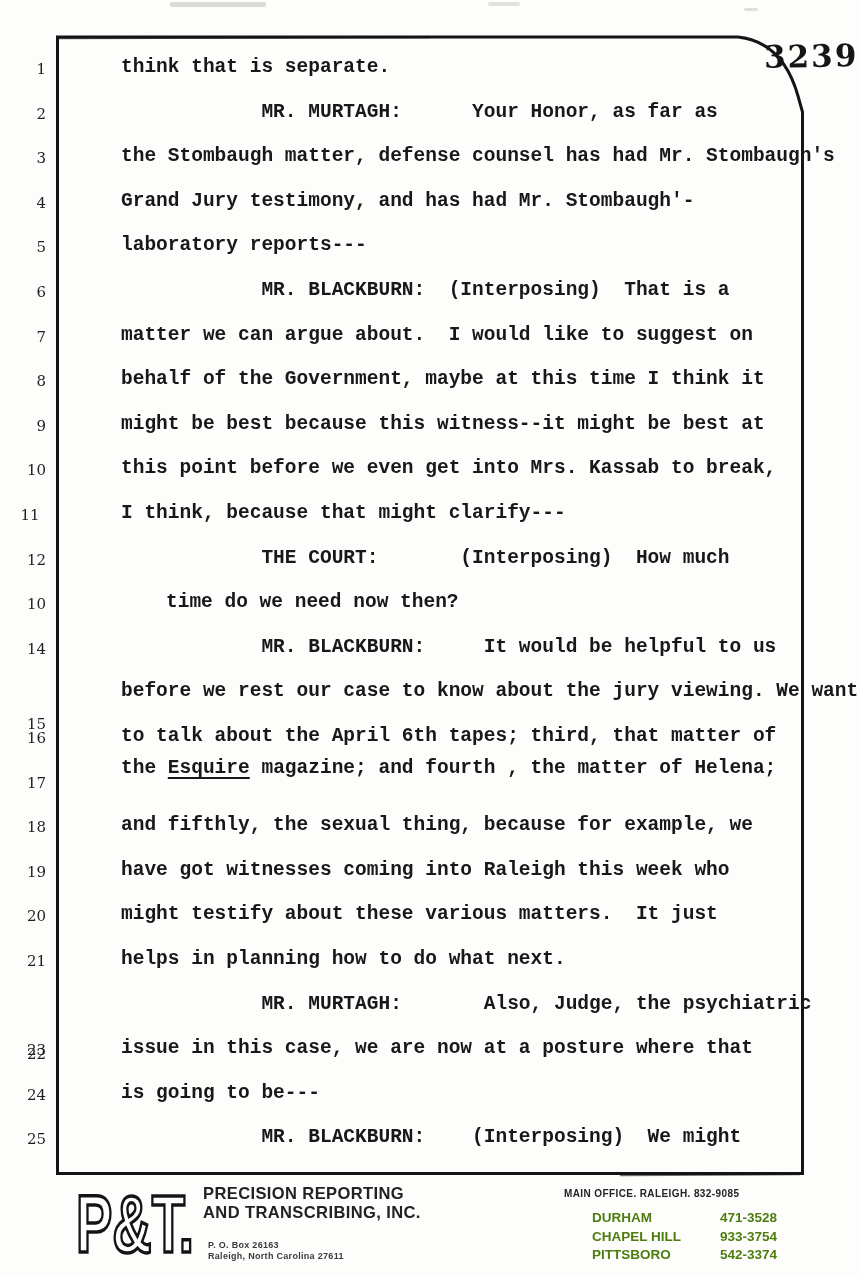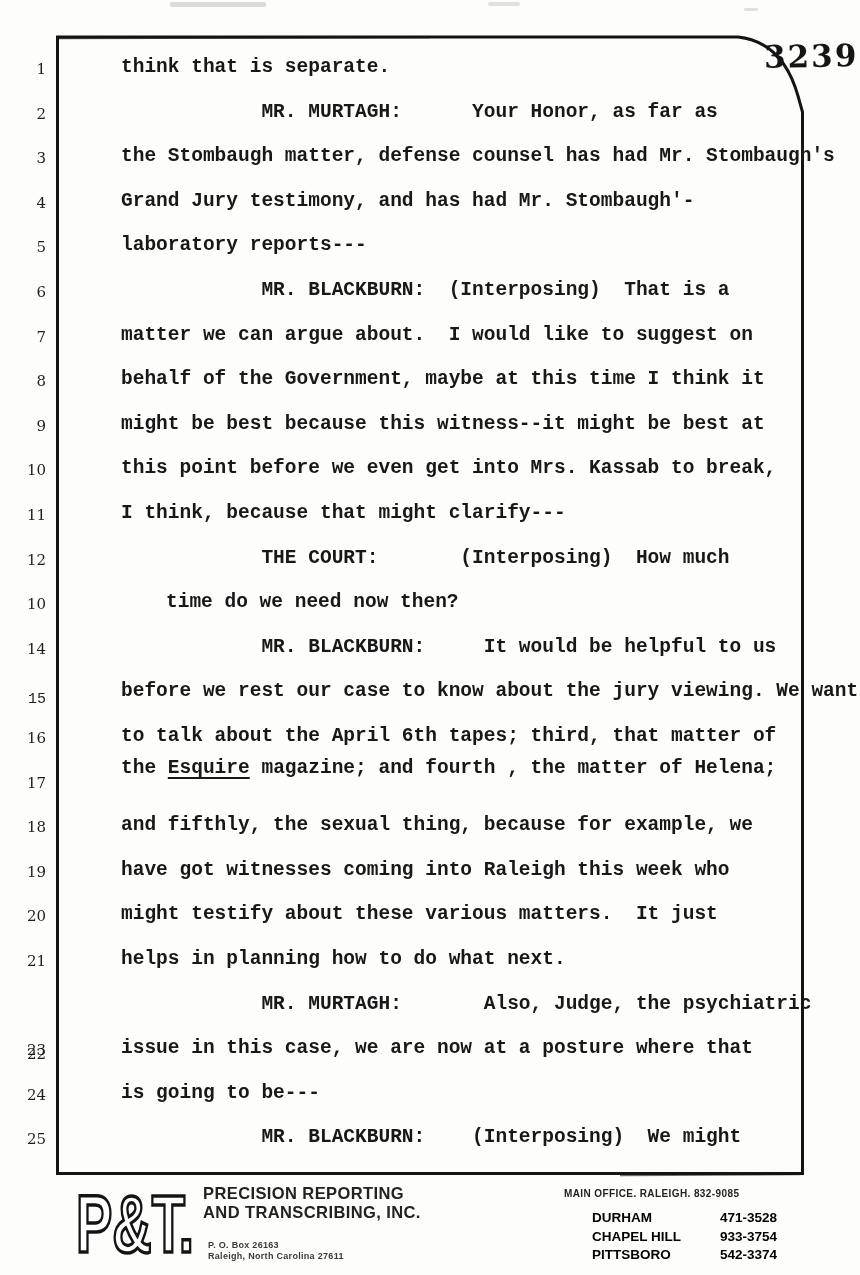--- a/index.html
+++ b/index.html
@@ -62,21 +62,21 @@
   .po-address {
     position: absolute; left: 208px; top: 1240px;
     font-size: 9px; font-weight: 700; color: #3a3a3a;
     line-height: 11px; letter-spacing: .3px;
   }
   .main-office {
     position: absolute; left: 564px; top: 1188px;
     font-size: 10px; font-weight: 700; letter-spacing: .4px; color: #232323;
   }
   .office-rows { position: absolute; left: 592px; top: 1209px; }
-  .office-row { display: flex; font-size: 13.5px; font-weight: 700; line-height: 18.5px; color: #000000; }
+  .office-row { display: flex; font-size: 13.5px; font-weight: 700; line-height: 18.5px; color: #4d7c0f; }
   .office-city  { width: 128px; }
   .office-phone { width: 80px; }
 </style>
 </head>
 <body>
 
 <div class="page">
 
   <div class="smudge smudge1"></div>
   <div class="smudge smudge2"></div>
@@ -104,29 +104,29 @@
       <div class="line-number" style="top: 283px;">6</div>
       <div class="tline" style="top: 279px;">            MR. BLACKBURN:  (Interposing)  That is a</div>
       <div class="line-number" style="top: 327.6px;">7</div>
       <div class="tline" style="top: 323.6px;">matter we can argue about.  I would like to suggest on</div>
       <div class="line-number" style="top: 372.2px;">8</div>
       <div class="tline" style="top: 368.2px;">behalf of the Government, maybe at this time I think it</div>
       <div class="line-number" style="top: 416.8px;">9</div>
       <div class="tline" style="top: 412.8px;">might be best because this witness--it might be best at</div>
       <div class="line-number" style="top: 461.4px;">10</div>
       <div class="tline" style="top: 457.4px;">this point before we even get into Mrs. Kassab to break,</div>
-      <div class="line-number" style="top: 506px;">11</div>
+      <div class="line-number" style="top: 506px; text-align: center;">11</div>
       <div class="tline" style="top: 502px;">I think, because that might clarify---</div>
       <div class="line-number" style="top: 550.6px;">12</div>
       <div class="tline" style="top: 546.6px;">            THE COURT:       (Interposing)  How much</div>
       <div class="line-number" style="top: 595.2px;">10</div>
       <div class="tline" style="top: 591.2px; margin-left: 45px;">time do we need now then?</div>
       <div class="line-number" style="top: 639.8px;">14</div>
       <div class="tline" style="top: 635.8px;">            MR. BLACKBURN:     It would be helpful to us</div>
-      <div class="line-number" style="top: 691px; font-family: Liberation Mono, monospace;">15</div>
+      <div class="line-number" style="top: 715px;">15</div>
       <div class="tline" style="top: 680.4px; text-align: center;">before we rest our case to know about the jury viewing. We want</div>
       <div class="line-number" style="top: 729px;">16</div>
       <div class="tline" style="top: 725px;">to talk about the April 6th tapes; third, that matter of</div>
       <div class="line-number" style="top: 773.6px;">17</div>
       <div class="tline" style="top: 757px;">the <u>Esquire</u> magazine; and fourth , the matter of Helena;</div>
       <div class="line-number" style="top: 818.2px;">18</div>
       <div class="tline" style="top: 814.2px;">and fifthly, the sexual thing, because for example, we</div>
       <div class="line-number" style="top: 862.8px;">19</div>
       <div class="tline" style="top: 858.8px;">have got witnesses coming into Raleigh this week who</div>
       <div class="line-number" style="top: 907.4px;">20</div>

